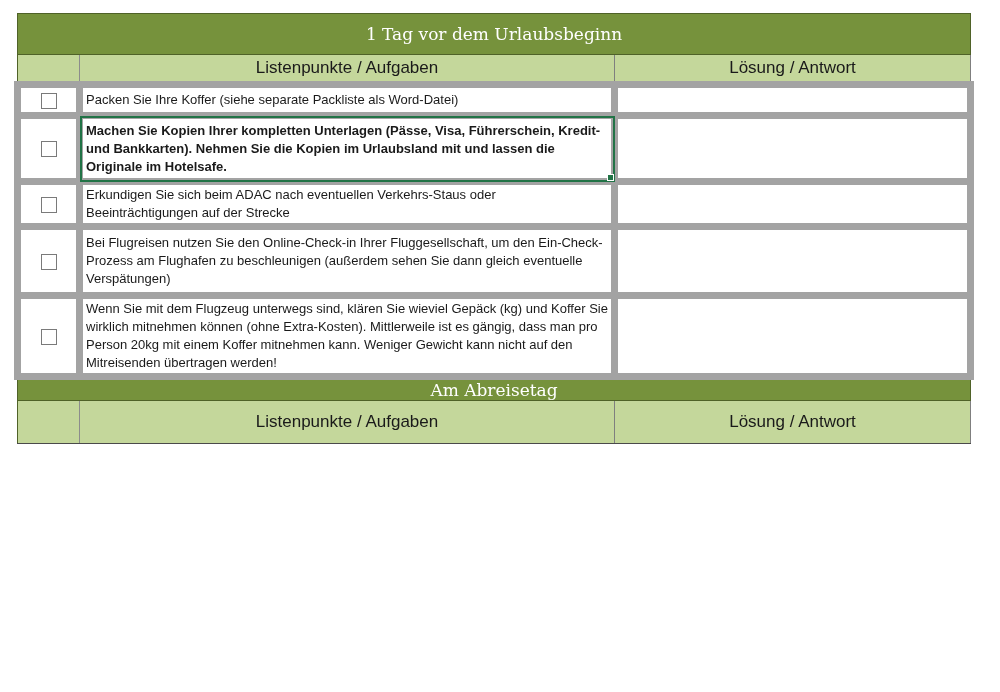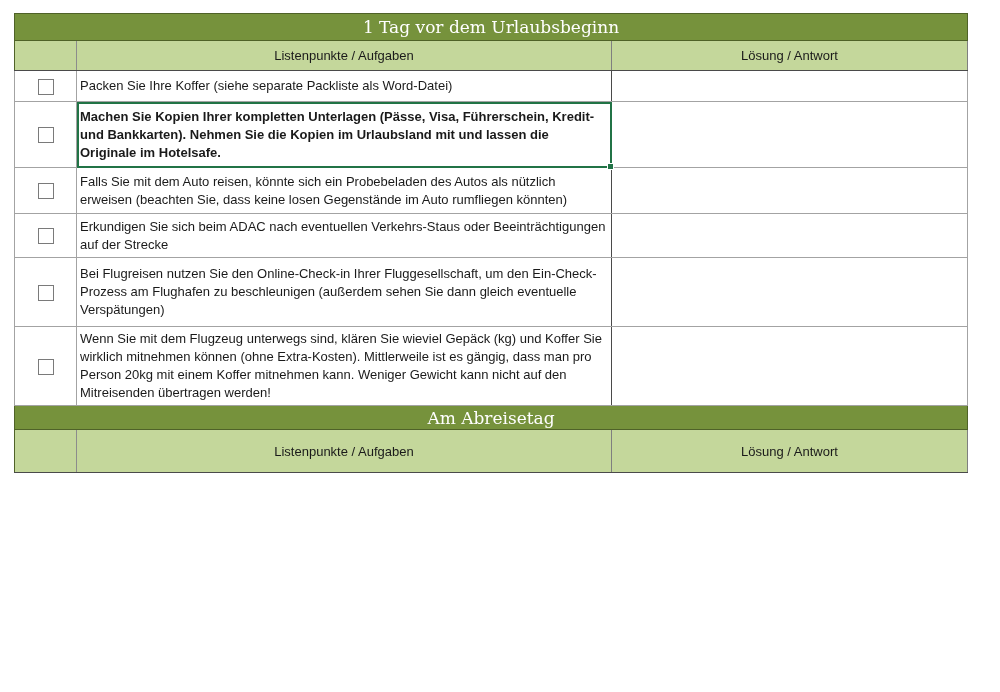--- a/index.html
+++ b/index.html
@@ -7,66 +7,61 @@
          font-family: "Liberation Sans", sans-serif; color: #1a1a1a; }
   .sheet { position: absolute; left: 14px; top: 13px; width: 953px; }
   table { border-collapse: collapse; width: 953px; table-layout: fixed; }
   col.c-check { width: 62px; }
   col.c-task { width: 535px; }
   col.c-ans { width: 356px; }
   td { padding: 0; vertical-align: middle; }
   .title-row td { background: #76923c; color: #ffffff; text-align: center;
                   font-family: "DejaVu Serif", serif; font-size: 17px;
                   border: 1px solid #4f6228; }
-  .head-row td { background: #c4d79b; text-align: center; font-size: 13px;
+  .head-row td { background: #c4d79b; text-align: center; font-size: 17px;
                  border-left: 1px solid #7f7f7f; border-right: 1px solid #7f7f7f;
                  border-bottom: 1px solid #4a4a4a; }
   .head-row td.c0 { border-right: 1px solid #8c8c8c; border-left: 1px solid #4f6228; }
-  .item-row td { border: 1px solid #a3a3a3; font-size: 13px; line-height: 18px; margin-left: 32px; }
+  .item-row td { border: 7px solid #a3a3a3; font-size: 13px; line-height: 18px; margin-left: 32px; }
   .item-row td.task { padding: 1px 3px; border-left: 1px solid #4a4a4a; border-right: 1px solid #4a4a4a; }
   .item-row td.chk { text-align: center; }
   .box { display: inline-block; width: 16px; height: 16px; border: 1px solid #7a7a7a;
          background: #fff; box-sizing: border-box; vertical-align: middle; }
   .selected { outline: 2px solid #217346; outline-offset: -2px; position: relative; font-weight: bold; }
   .selected .handle { position: absolute; right: -3px; bottom: -3px; width: 5px; height: 5px;
                       background: #217346; border: 1px solid #fff; }
 </style>
 </head>
 <body>
 
 <div class="sheet">
 <table>
   <colgroup>
         <col class="c-check">
         <col class="c-task">
         <col class="c-ans">
       </colgroup>
   <tbody>
 
-    <tr class="title-row" style="height:27px">
+    <tr class="title-row" style="height:41px">
       <td colspan="3">1 Tag vor dem Urlaubsbeginn</td>
     </tr>
     <tr class="head-row" style="height:30px">
       <td class="c0"></td>
       <td>Listenpunkte / Aufgaben</td>
       <td>Lösung / Antwort</td>
     </tr>
     <tr class="item-row" style="height:31px">
       <td class="chk"><span class="box"></span></td>
       <td class="task">Packen Sie Ihre Koffer (siehe separate Packliste als Word-Datei)</td>
       <td></td>
     </tr>
     <tr class="item-row" style="height:66px">
       <td class="chk"><span class="box"></span></td>
       <td class="task selected"><span>Machen Sie Kopien Ihrer kompletten Unterlagen (Pässe, Visa, Führerschein, Kredit- und Bankkarten). Nehmen Sie die Kopien im Urlaubsland mit und lassen die Originale im Hotelsafe.</span><span class="handle"></span></td>
-      <td></td>
-    </tr>
-    <tr class="item-row" style="height:46px">
-      <td class="chk"><span class="box"></span></td>
-      <td class="task">Falls Sie mit dem Auto reisen, könnte sich ein Probebeladen des Autos als nützlich erweisen (beachten Sie, dass keine losen Gegenstände im Auto rumfliegen könnten)</td>
       <td></td>
     </tr>
     <tr class="item-row" style="height:44px">
       <td class="chk"><span class="box"></span></td>
       <td class="task">Erkundigen Sie sich beim ADAC nach eventuellen Verkehrs-Staus oder Beeinträchtigungen auf der Strecke</td>
       <td></td>
     </tr>
     <tr class="item-row" style="height:69px">
       <td class="chk"><span class="box"></span></td>
       <td class="task">Bei Flugreisen nutzen Sie den Online-Check-in Ihrer Fluggesellschaft, um den Ein-Check-Prozess am Flughafen zu beschleunigen (außerdem sehen Sie dann gleich eventuelle Verspätungen)</td>

